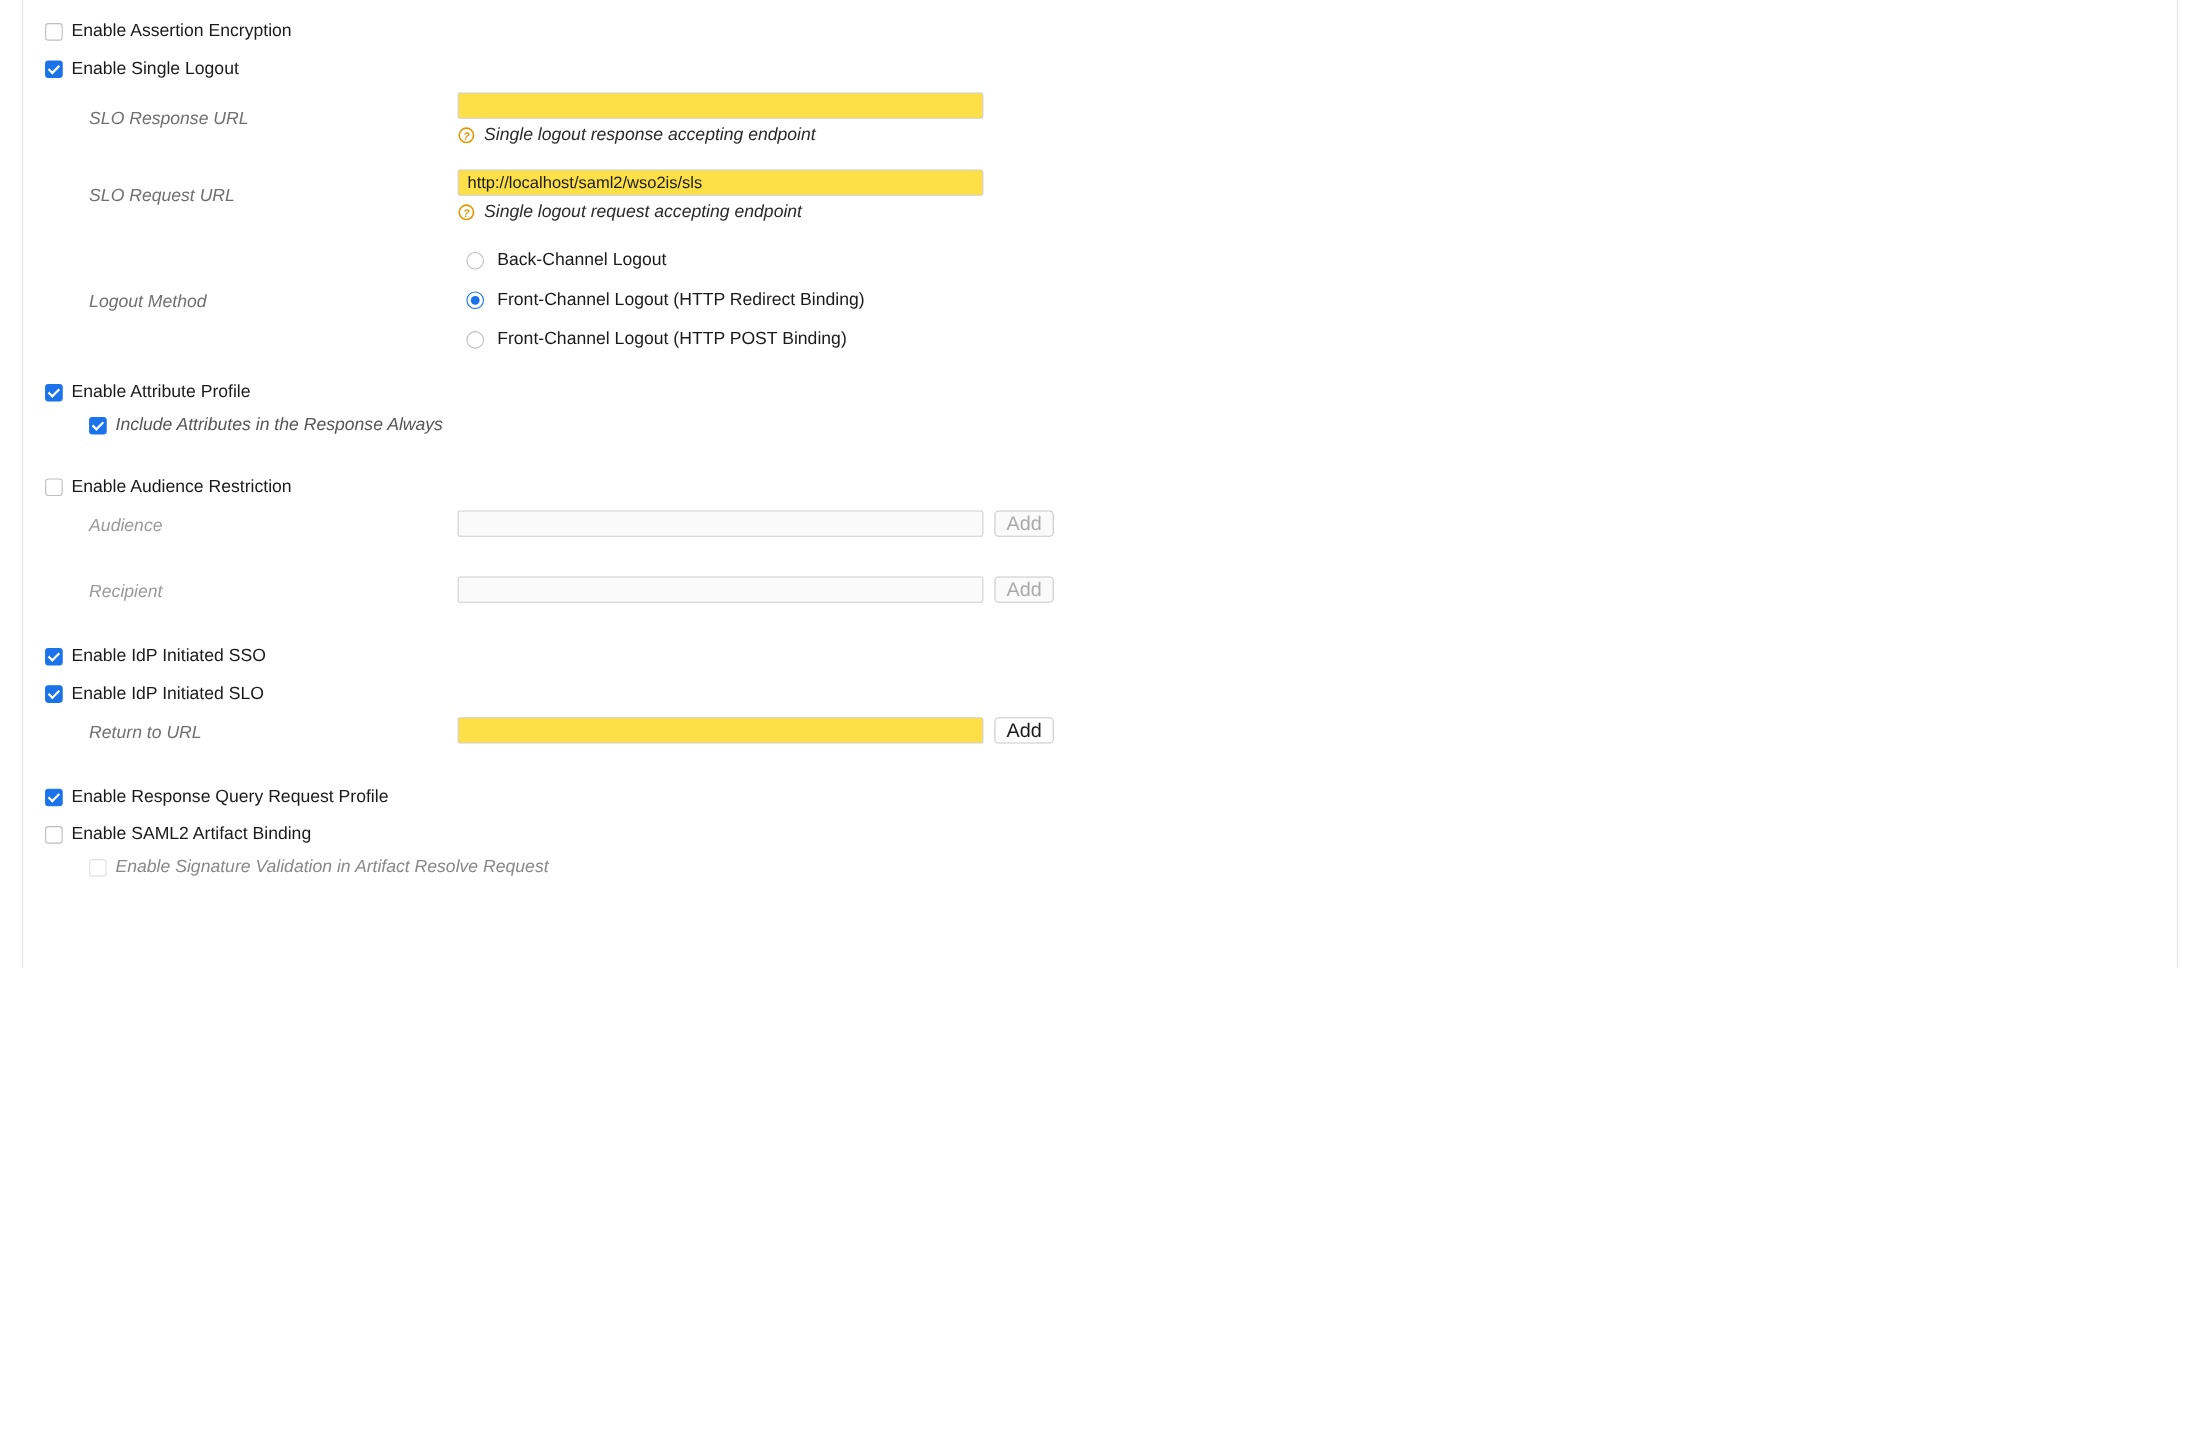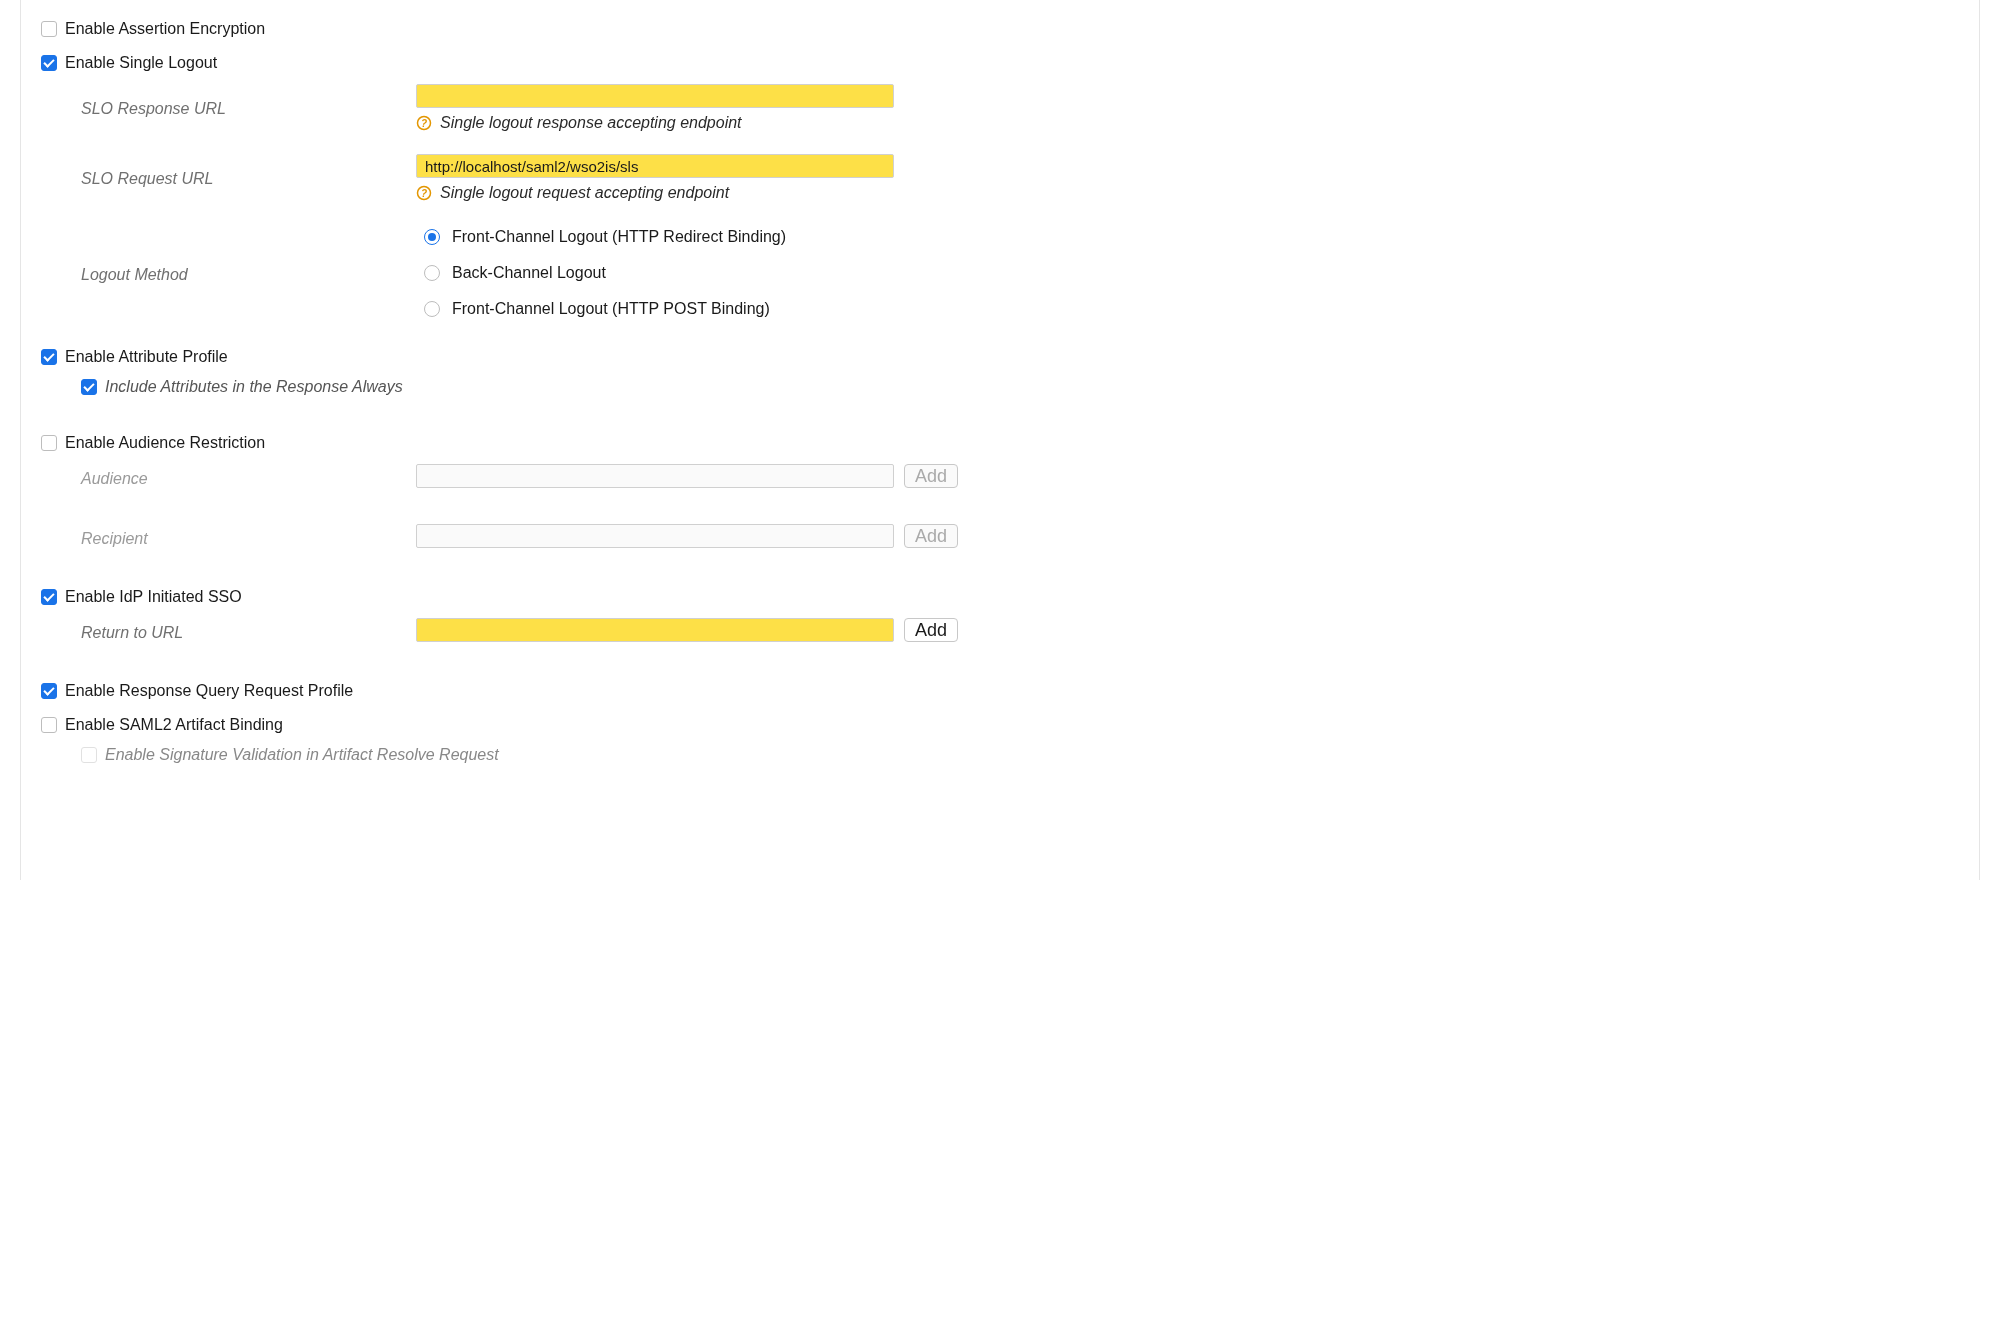--- a/index.html
+++ b/index.html
@@ -187,26 +187,26 @@
         <span>Single logout request accepting endpoint</span>
       </div>
     </div>
   </div>
 
   <div class="field-row">
     <div class="field-label" style="padding-top:42px;">Logout Method</div>
     <div class="field-body">
       <div class="radio-group" style="padding-left:8px;">
         <div class="radio-item">
+          <input type="radio" name="lm" id="lm-back" style="">
+          <label for="lm-back">Back-Channel Logout</label>
+        </div>
+        <div class="radio-item">
           <input type="radio" name="lm" id="lm-redirect" checked="" style="">
           <label for="lm-redirect">Front-Channel Logout (HTTP Redirect Binding)</label>
-        </div>
-        <div class="radio-item">
-          <input type="radio" name="lm" id="lm-back" style="">
-          <label for="lm-back">Back-Channel Logout</label>
         </div>
         <div class="radio-item">
           <input type="radio" name="lm" id="lm-post" style="">
           <label for="lm-post">Front-Channel Logout (HTTP POST Binding)</label>
         </div>
       </div>
     </div>
   </div>
 
   <div class="row-check">
@@ -246,20 +246,24 @@
     </div>
   </div>
 
   <div class="spacer-lg"></div>
 
   <div class="row-check">
     <input type="checkbox" id="c-idp-sso" checked="" style="">
     <label for="c-idp-sso">Enable IdP Initiated SSO</label>
   </div>
 
+  <div class="row-check">
+    <input type="checkbox" id="c-idp-slo" checked="" style="">
+    <label for="c-idp-slo">Enable IdP Initiated SLO</label>
+  </div>
   <div class="field-row" style="padding-bottom:6px;">
     <div class="field-label" style="padding-top:6px;">Return to URL</div>
     <div class="field-body">
       <div class="control-row">
         <input class="text-input" type="text" value="" style="">
         <button class="add-btn">Add</button>
       </div>
     </div>
   </div>
 

